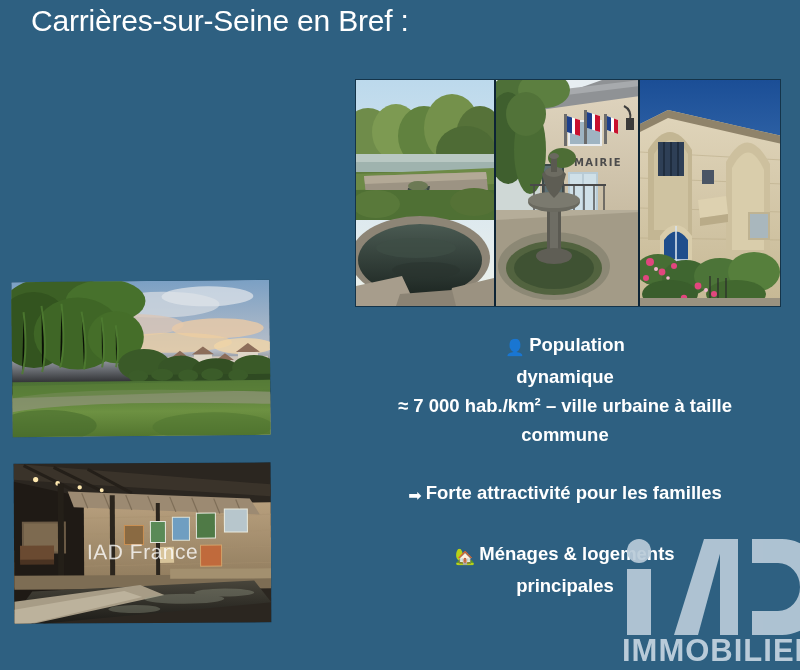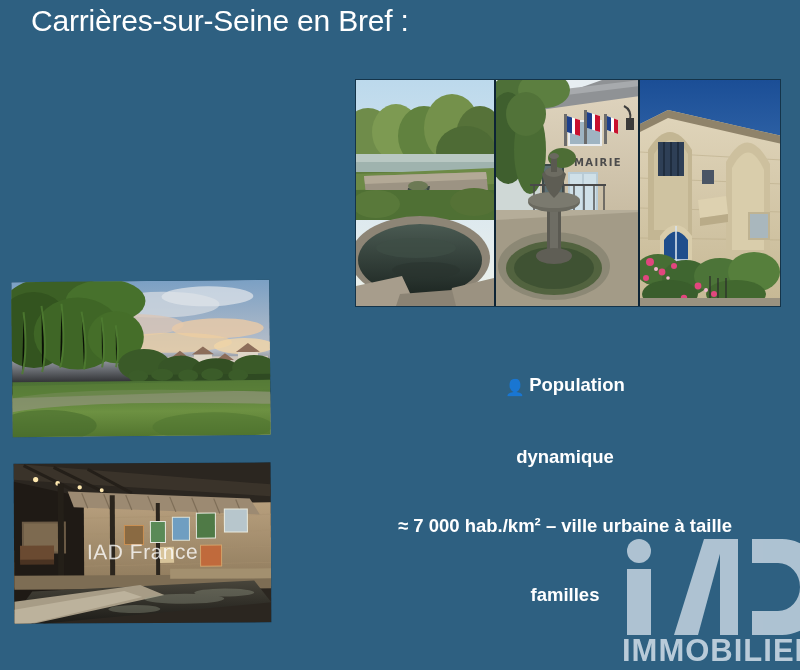--- a/index.html
+++ b/index.html
@@ -114,21 +114,21 @@
     position: absolute;
     left: 330px;
     top: 330px;
     width: 470px;
     text-align: center;
     color: #ffffff;
     font-size: 18.5px;
     font-weight: bold;
     line-height: 29px;
   }
-  .textline { white-space: pre-wrap; margin-top: 40px; }
+  .textline { white-space: pre-wrap; }
   .spacer { height: 29px; }
   .emoji {
     font-family: "DejaVu Sans", sans-serif;
     font-weight: normal;
     font-size: 16px;
     vertical-align: 1px;
   }
   .ico {
     display: inline-block;
     vertical-align: -2px;
@@ -528,21 +528,21 @@
         <ellipse cx="120" cy="146" rx="26" ry="4"></ellipse>
       </g>
     </svg>
     <div class="photo-caption">IAD France</div>
   </div>
 
   <div class="textblock" id="textblock">
       <div class="textline"><span class="emoji ico">👤</span><span>Population</span></div>
       <div class="textline"><span>dynamique</span></div>
       <div class="textline"><span>≈ 7 000 hab./km² – ville urbaine à taille</span></div>
-      <div class="textline"><span>familles</span></div>
+      <div class="textline"><span>commune</span></div>
       <div class="spacer"></div>
       <div class="textline"><span class="emoji ico">➡</span><span>Forte attractivité pour les familles</span></div>
       <div class="spacer"></div>
       <div class="textline"><span class="emoji ico">🏡</span><span>Ménages &amp; logements</span></div>
       <div class="textline"><span>principales</span></div>
     </div>
 
   <div class="watermark">
     <svg width="230" height="104" viewBox="0 0 230 104">
       <g fill="#b9cbd9" opacity="0.92">

